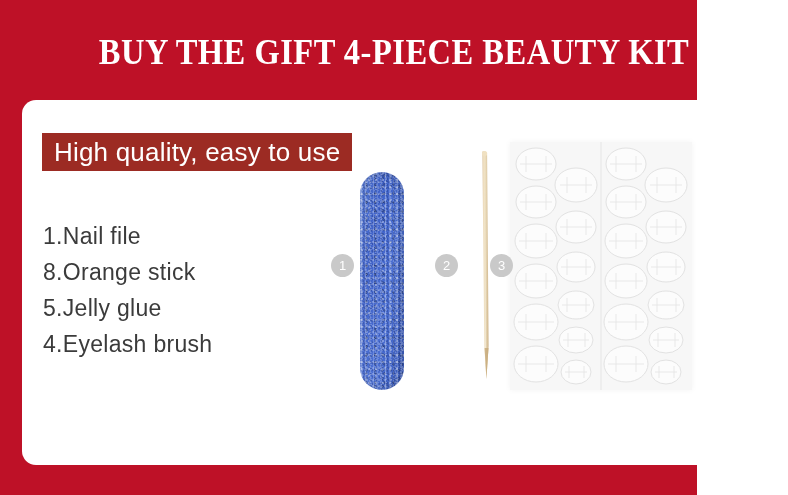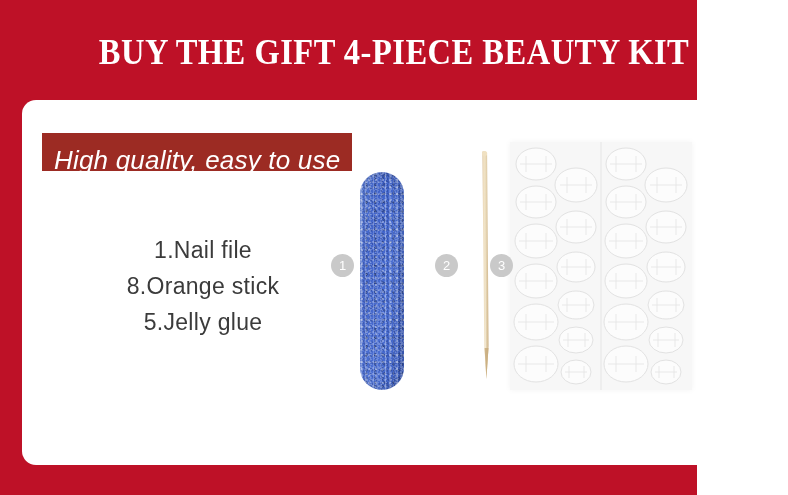--- a/index.html
+++ b/index.html
@@ -49,34 +49,32 @@
     position: absolute;
     left: 20px;
     top: 33px;
     width: 310px;
     height: 38px;
     background: #9c2b23;
   }
   .banner-text {
     position: absolute;
     left: 12px;
-    top: 12px;
+    top: 4px;
     color: #ffffff;
     font-size: 26px;
     line-height: 30px;
     letter-spacing: 0.2px;
     white-space: nowrap;
-    font-style: italic;
   }
   .list {
     position: absolute;
     left: 21px;
-    top: 132px;
+    top: 118px;
     width: 320px;
-    text-align: center;
   }
   .list-item {
     color: #3b3b3b;
     font-size: 23px;
     line-height: 36px;
     letter-spacing: 0.3px;
     white-space: nowrap;
   }
 
   
@@ -173,20 +171,21 @@
   <div class="card">
 
     <div class="banner">
       <div class="banner-text">High quality, easy to use</div>
     </div>
 
     <div class="list">
       <div class="list-item">1.Nail file</div>
       <div class="list-item">8.Orange stick</div>
       <div class="list-item">5.Jelly glue</div>
+      <div class="list-item">4.Eyelash brush</div>
     </div>
 
     <div class="nailfile">
       <div class="nailfile-grain"></div>
     </div>
 
     <div class="stick-wrap">
       <svg width="22" height="235" viewBox="0 0 22 235">
         <defs>
           <linearGradient id="woodg" x1="0" y1="0" x2="1" y2="0">

